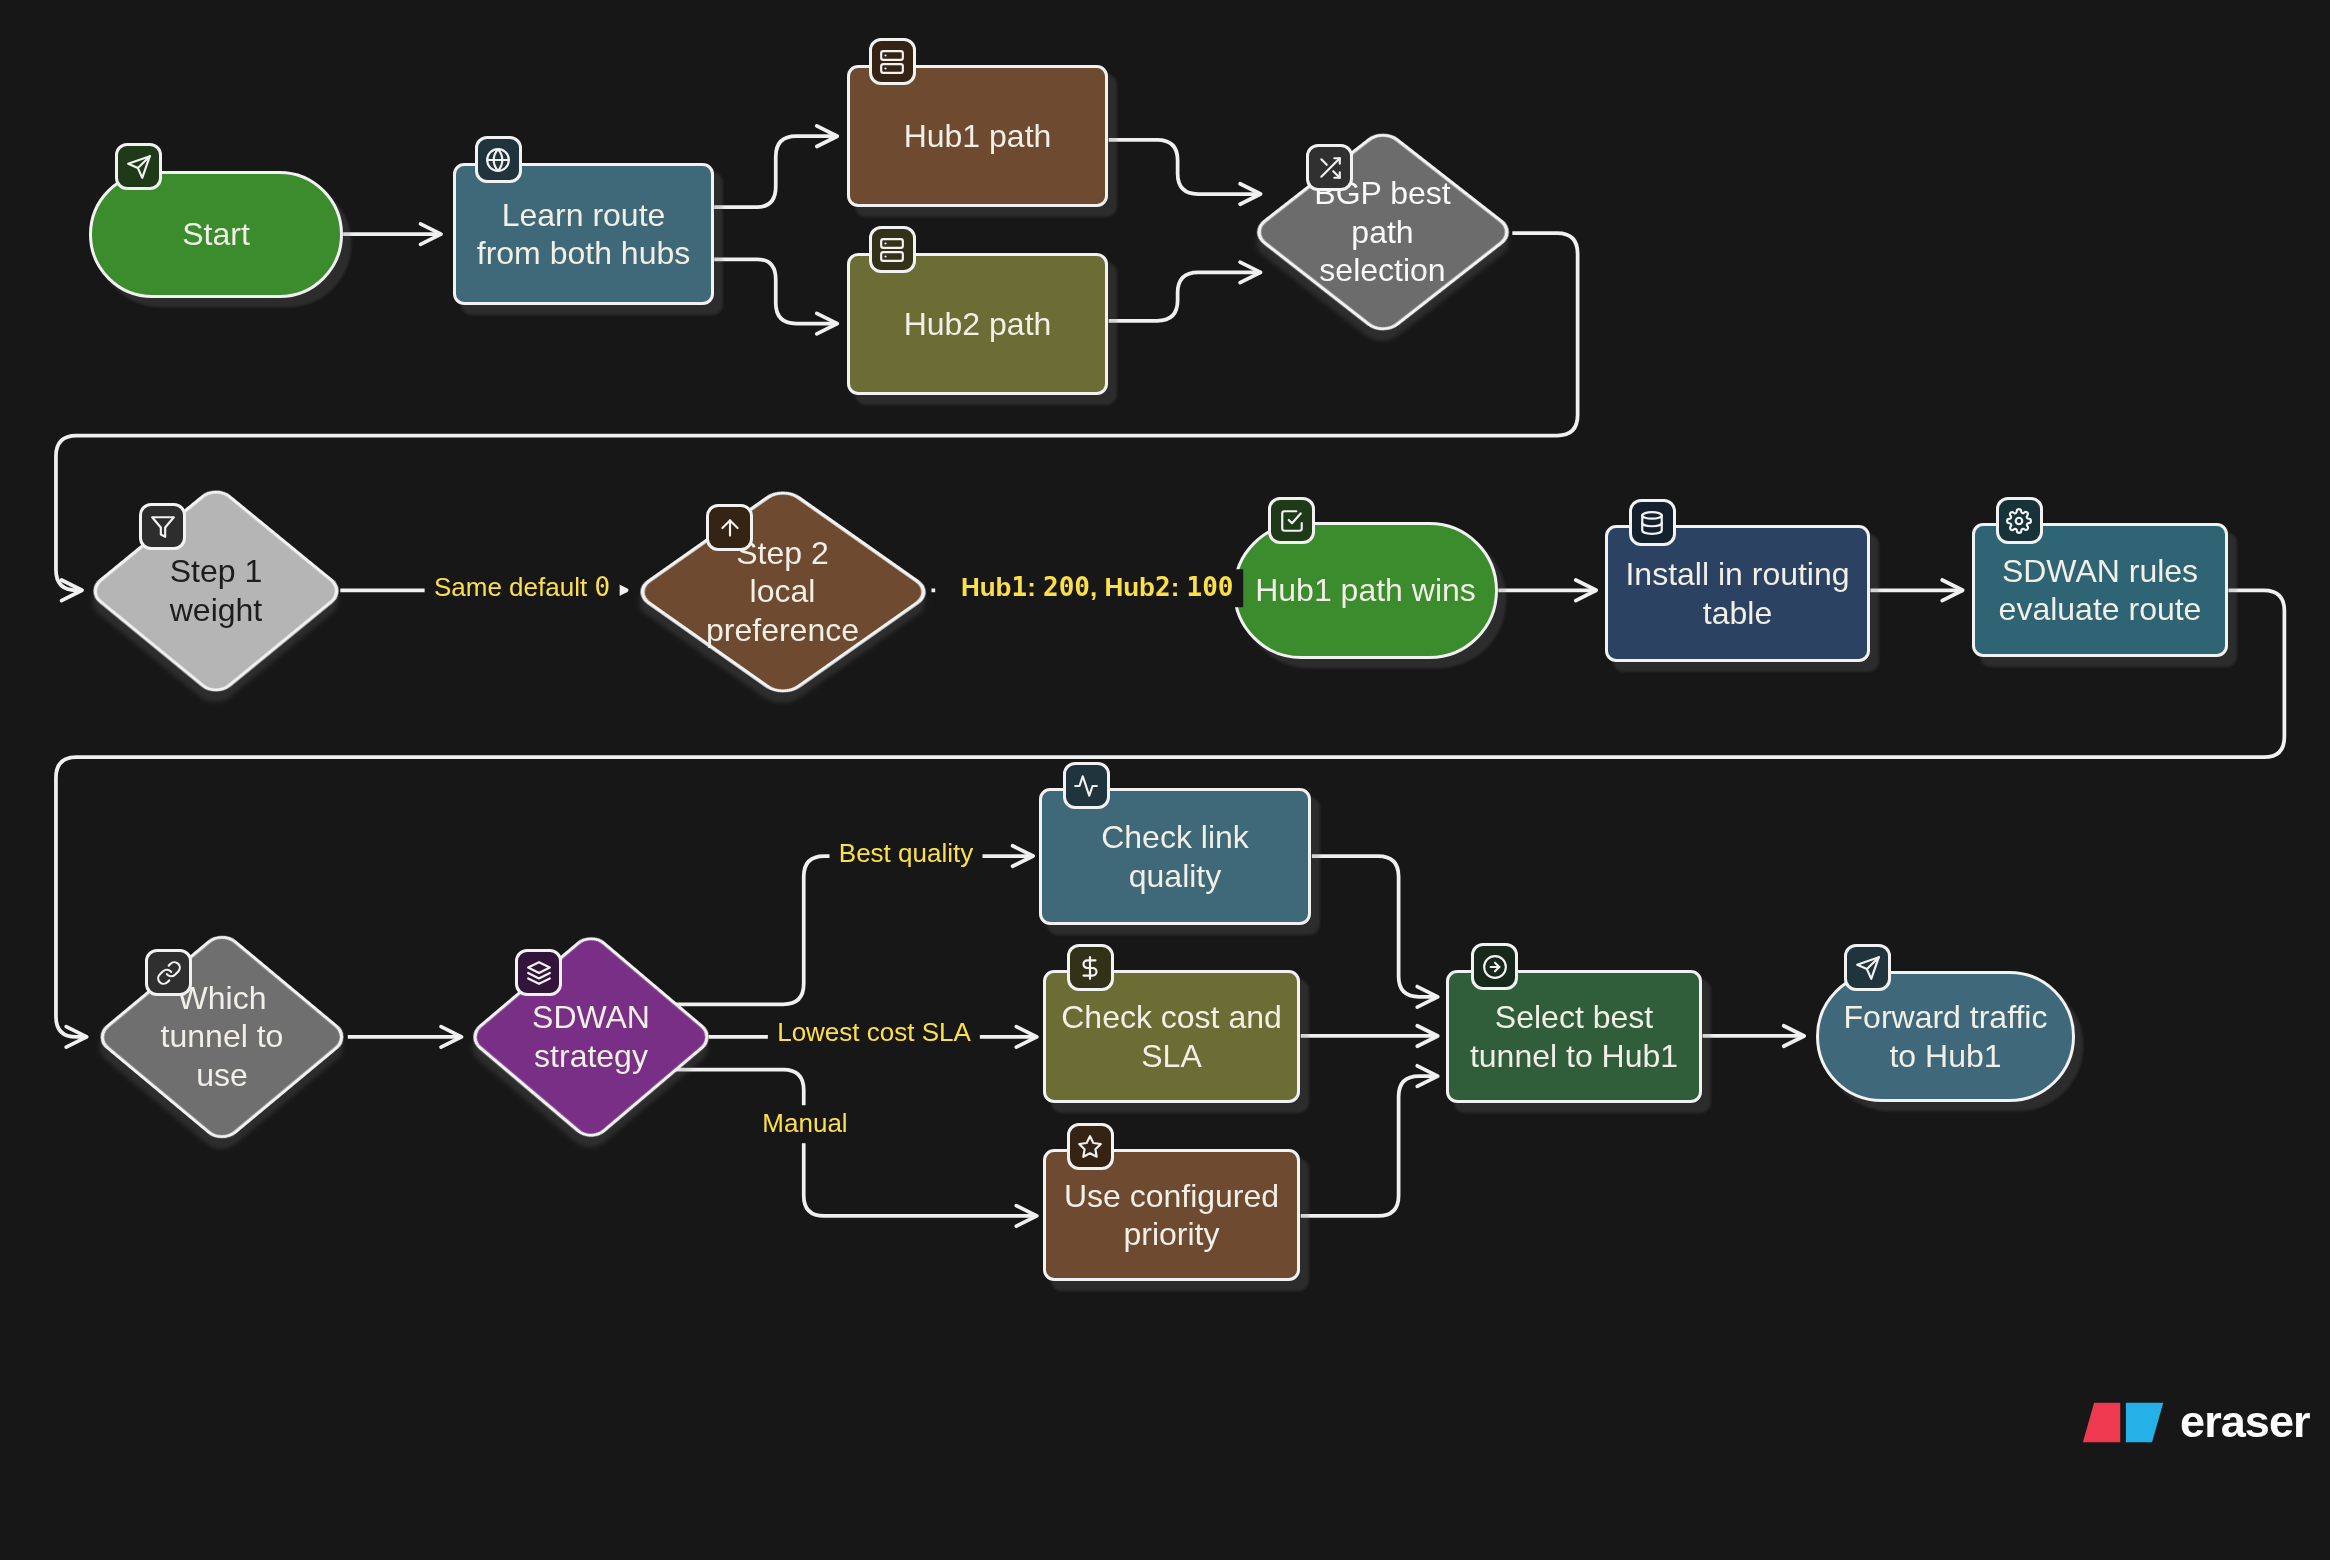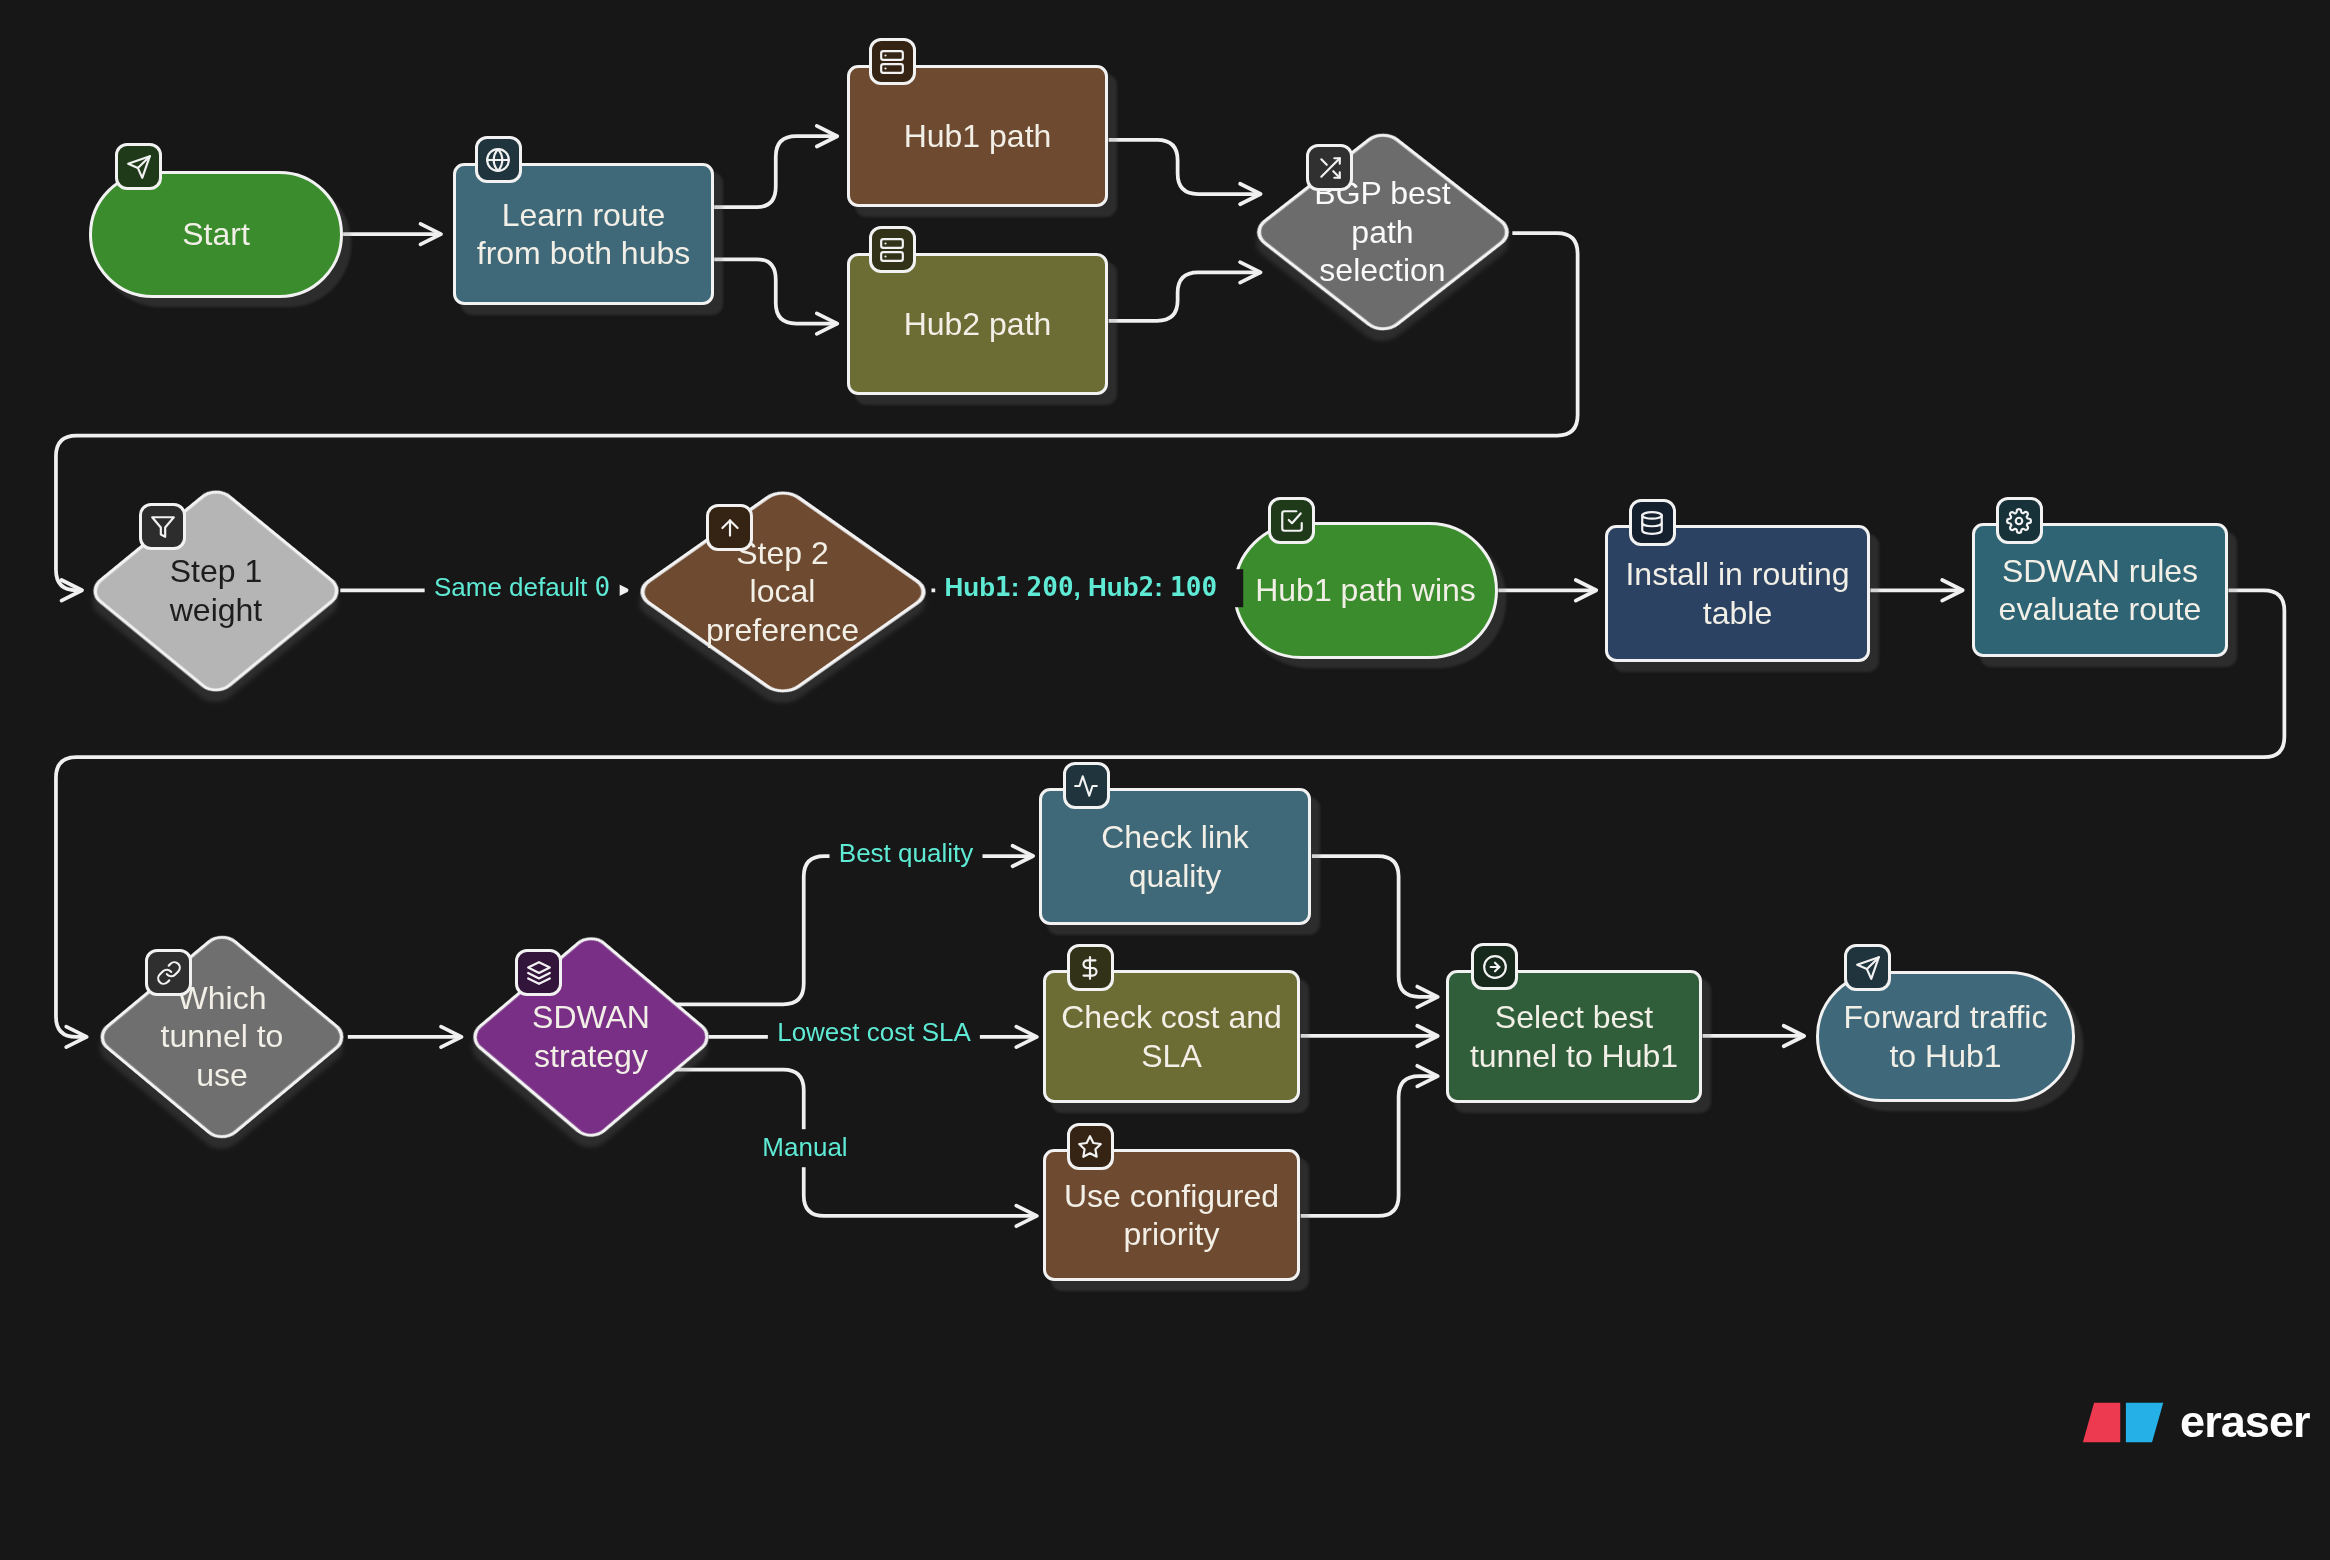--- a/index.html
+++ b/index.html
@@ -20,22 +20,22 @@
         transform:translate(-50%,-50%) scale(var(--sx,1.2),1) rotate(45deg);
         filter:drop-shadow(7.5px 8.4px 1.9px rgba(125,125,125,0.22));}
   .node .label{position:relative;z-index:2;padding:0 9.3px;}
 
   .badge{position:absolute;width:47px;height:47px;box-sizing:border-box;border:3.3px solid #f2f2f2;
          border-radius:12px;background:var(--badge,#222);display:flex;align-items:center;
          justify-content:center;z-index:5;}
   .badge svg{width:26px;height:26px;stroke:#f2f2f2;fill:none;stroke-width:2;
              stroke-linecap:round;stroke-linejoin:round;}
 
-  .edge-label{position:absolute;transform:translate(-50%,-50%);background:#171717;color:#5eead4;
-              font-size:26px;line-height:1.3;padding:1.9px 9.3px;text-align:left;z-index:4;
+  .edge-label{position:absolute;transform:translate(-50%,-50%);background:#171717;color:#fde047;
+              font-size:26px;line-height:1.3;padding:1.9px 9.3px;text-align:right;z-index:4;
               white-space:nowrap;}
   .edge-label.wrap{white-space:normal;width:289px;font-weight:bold;}
   .num{font-family:"DejaVu Sans Mono",monospace;}
 
   .logo{position:absolute;left:2081px;top:1396px;display:flex;align-items:center;gap:13px;z-index:6;}
   .logo .word{color:#ffffff;font-size:45px;font-weight:bold;letter-spacing:-0.9px;}
 </style>
 </head>
 <body>
 
@@ -248,21 +248,21 @@
           <path d="M22 2 15 22 11 13 2 9 22 2z"></path>
         </svg>
       </span>
     <span class="label" style="max-width:233px;">Forward traffic to Hub1</span>
   </div>
 
   <div class="edge-label" style="left:522px;top:588px;">Same default <span class="num">0</span></div>
   <div class="edge-label wrap" style="left:1089px;top:588px;">Hub<span class="num">1</span>: <span class="num">200</span>, Hub<span class="num">2</span>: <span class="num">100</span></div>
   <div class="edge-label" style="left:906px;top:854px;">Best quality</div>
   <div class="edge-label" style="left:874px;top:1033px;">Lowest cost SLA</div>
-  <div class="edge-label" style="left:805px;top:1148px;">Manual</div>
+  <div class="edge-label" style="left:805px;top:1124px;">Manual</div>
 
   <div class="logo">
     <svg width="86" height="43" viewBox="0 0 92 46">
       <polygon points="14,2 42,2 42,44 2,44" fill="#ee3a50"></polygon>
       <polygon points="48,2 88,2 76,44 48,44" fill="#26b0e8"></polygon>
     </svg>
     <span class="word">eraser</span>
   </div>
 
 </div>

